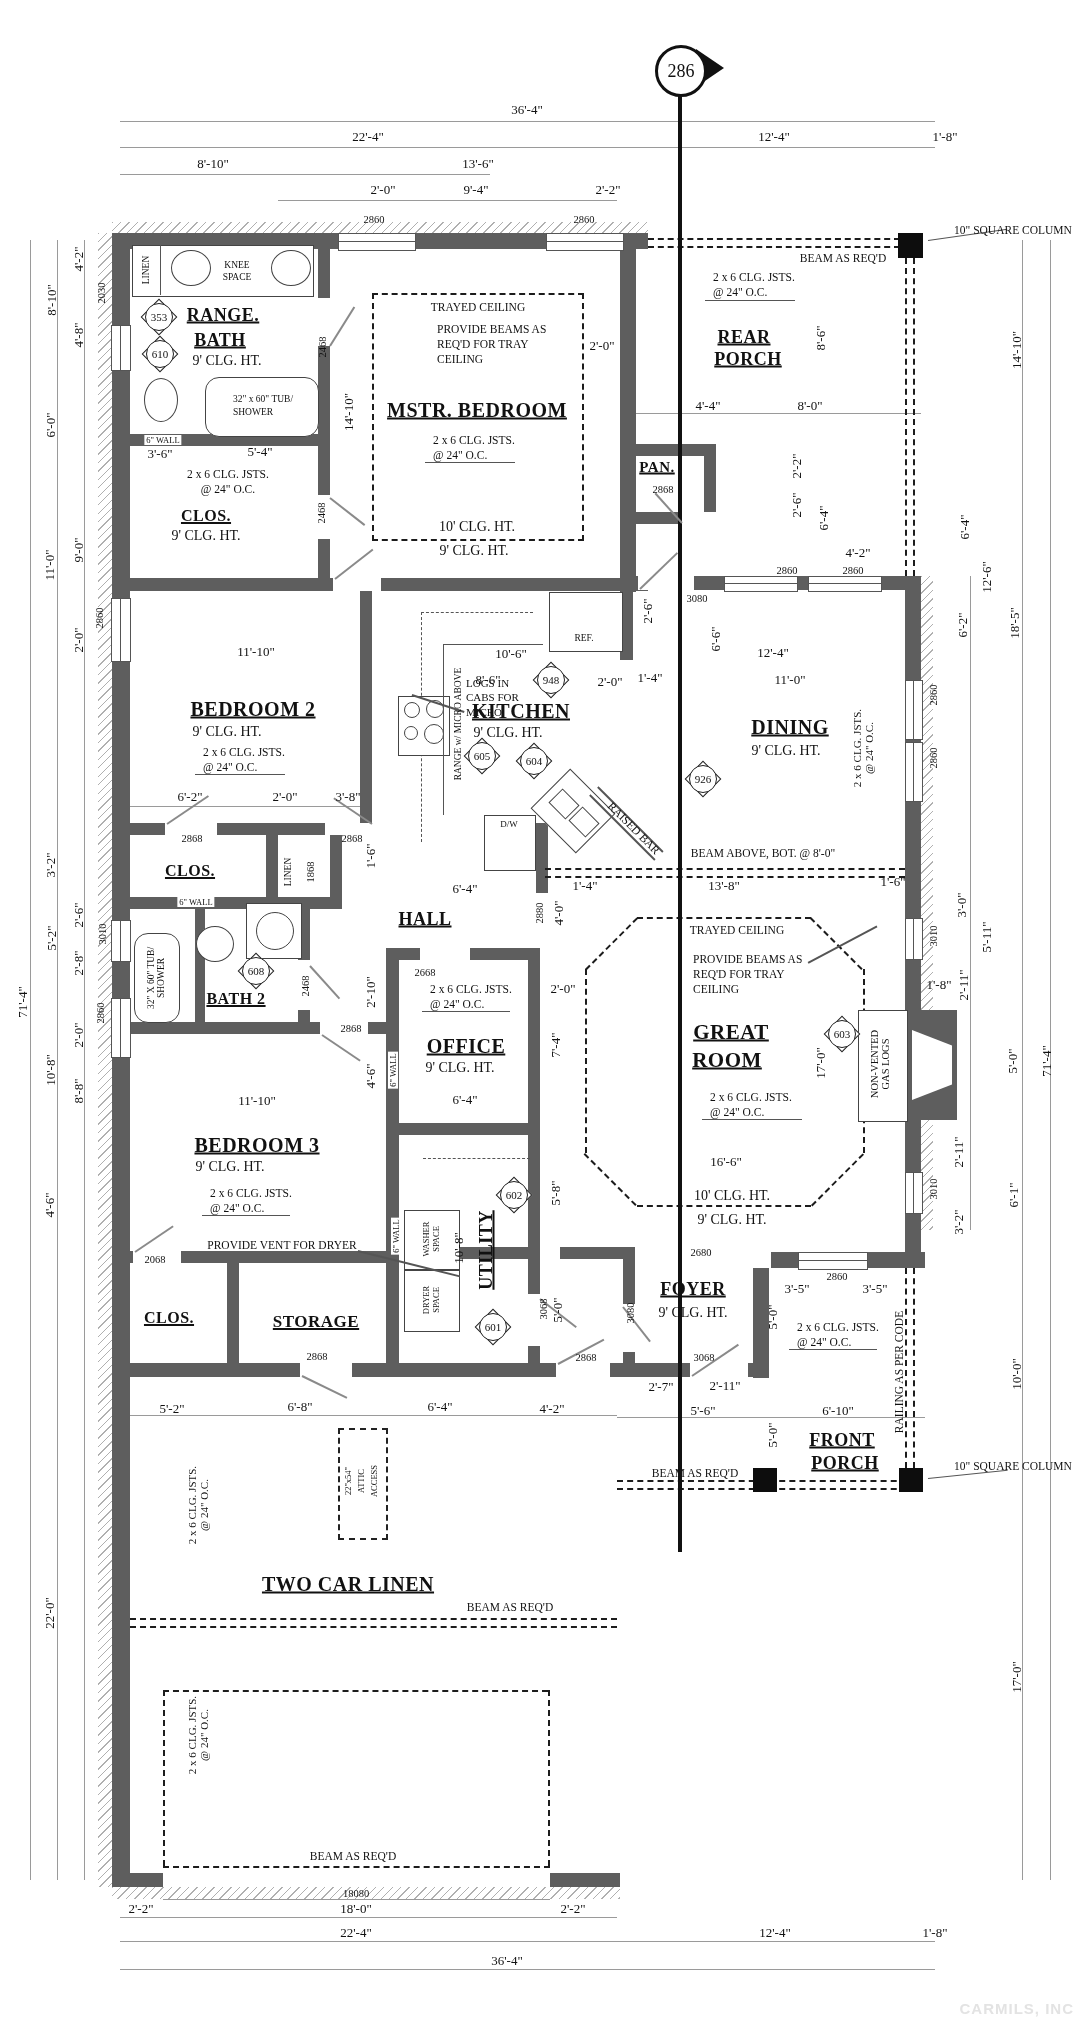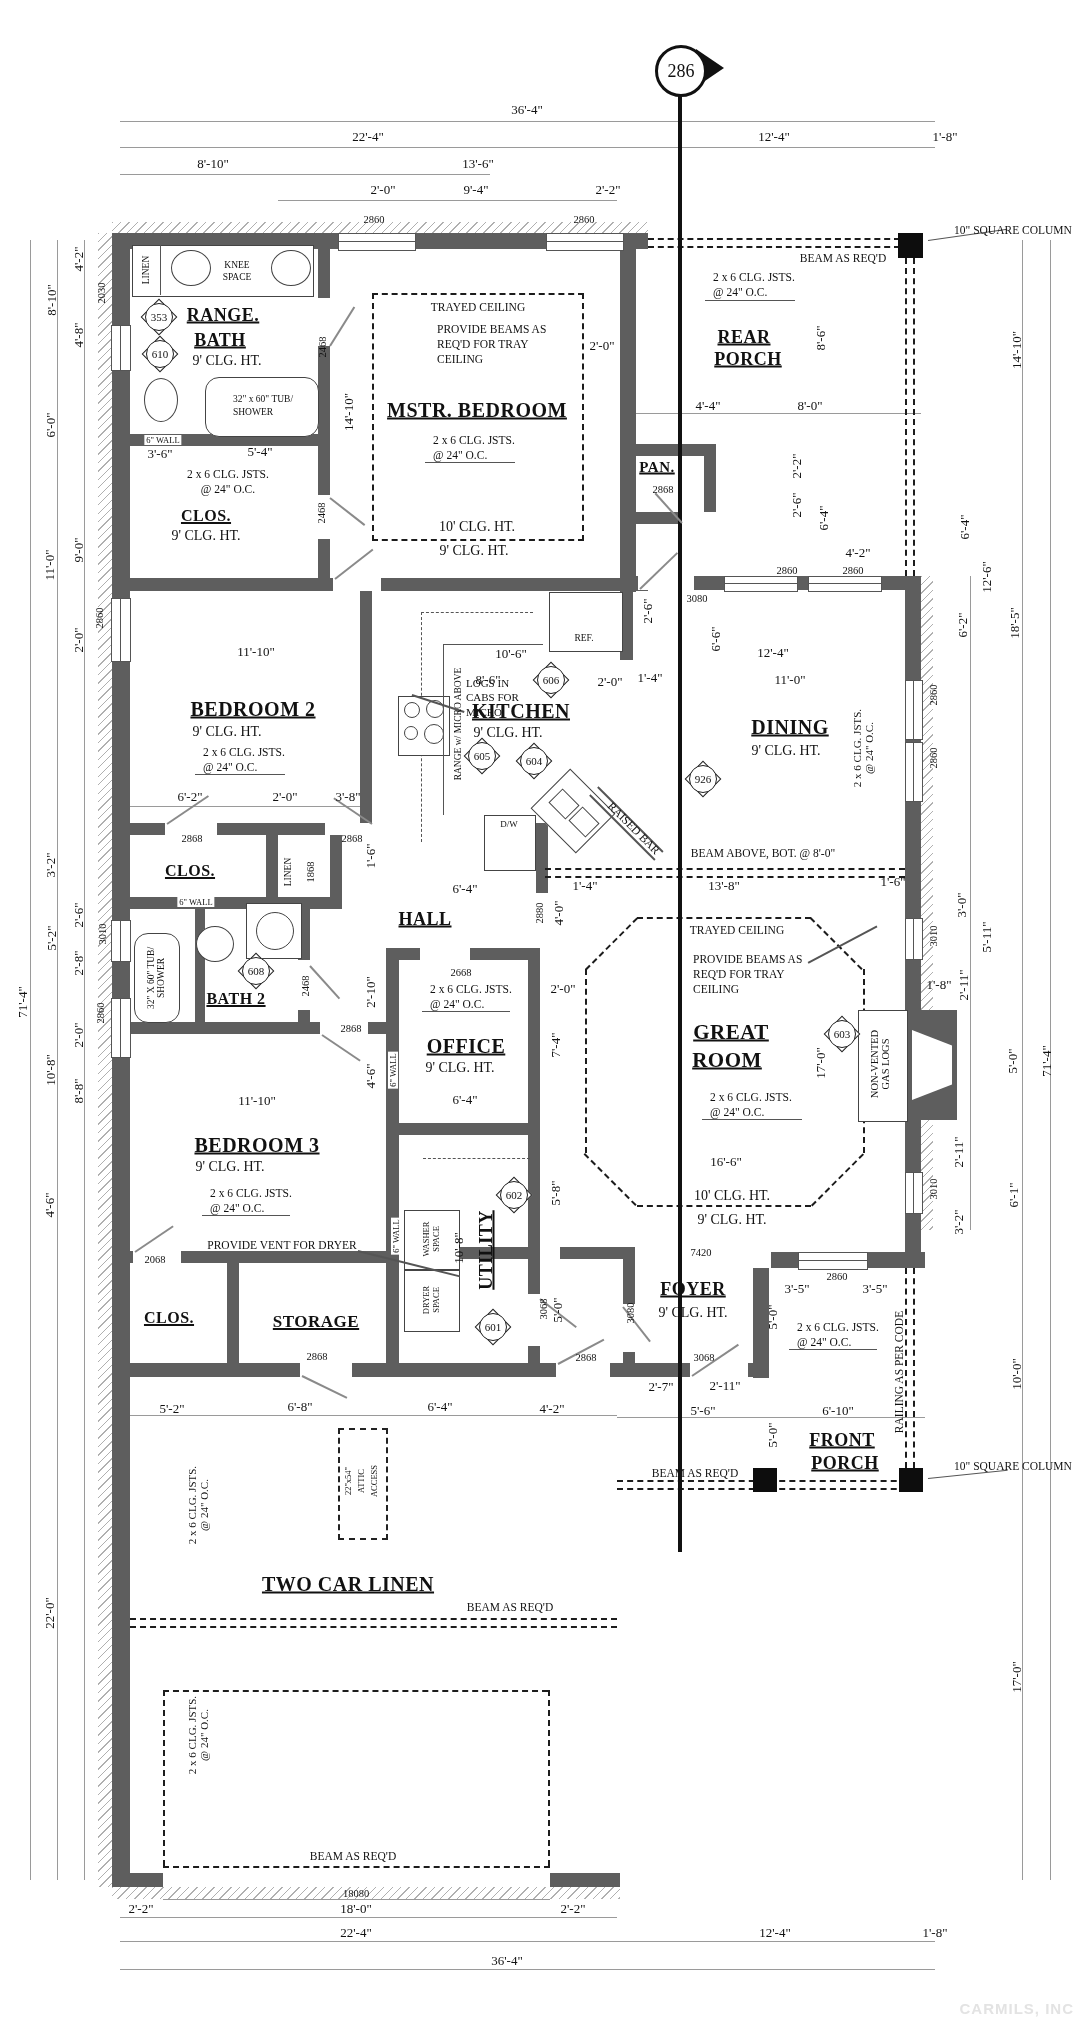--- a/index.html
+++ b/index.html
@@ -450,21 +450,21 @@
   <span class="L tag" style="left:351px;top:1028px">2868</span>
   <span class="V dim" style="left:371px;top:992px">2'-10"</span>
   <span class="V dim" style="left:371px;top:1076px">4'-6"</span>
 
   <span class="L dim" style="left:465px;top:889px">6'-4"</span>
   <span class="L dim" style="left:585px;top:886px">1'-4"</span>
   <span class="L rm-m" style="left:425px;top:919px;font-size:18px">HALL</span>
   <span class="V tag" style="left:539px;top:913px">2880</span>
   <span class="V dim" style="left:559px;top:913px">4'-0"</span>
 
-  <span class="L tag" style="left:461px;top:972px">2668</span>
+  <span class="L tag" style="left:425px;top:972px">2668</span>
   <div class="blk" style="left:430px;top:982px">
     <div>2 x 6 CLG. JSTS.</div>
     <div>@ 24" O.C.</div>
   </div>
   <div class="tl" style="left:422px;top:1011px;width:88px;height:1px"></div>
   <span class="L dim" style="left:563px;top:989px">2'-0"</span>
   <span class="L rm" style="left:466px;top:1046px">OFFICE</span>
   <span class="L clg" style="left:460px;top:1068px">9' CLG. HT.</span>
   <span class="V dim" style="left:556px;top:1045px">7'-4"</span>
   <span class="L dim" style="left:465px;top:1100px">6'-4"</span>
@@ -518,21 +518,21 @@
   </div>
   <div class="V" style="left:431px;top:1300px;font-size:8.5px;text-align:center">
     <div>DRYER</div>
     <div>SPACE</div>
   </div>
   <span class="V dim" style="left:459px;top:1248px">10'-8"</span>
   <span class="V sm wb" style="left:396px;top:1236px;font-size:8.5px">6" WALL</span>
   <span class="V tag" style="left:543px;top:1309px">3068</span>
   <span class="V dim" style="left:558px;top:1310px">5'-0"</span>
 
-  <span class="L tag" style="left:701px;top:1252px">7420</span>
+  <span class="L tag" style="left:701px;top:1252px">2680</span>
   <span class="L rm-m" style="left:693px;top:1289px;font-size:18px">FOYER</span>
   <span class="L clg" style="left:693px;top:1313px">9' CLG. HT.</span>
   <span class="V tag" style="left:630px;top:1313px">3080</span>
   <span class="L tag" style="left:704px;top:1357px">3068</span>
   <span class="L tag" style="left:586px;top:1357px">2868</span>
   <span class="L dim" style="left:661px;top:1387px">2'-7"</span>
   <span class="L dim" style="left:725px;top:1386px">2'-11"</span>
   <span class="L dim" style="left:703px;top:1411px">5'-6"</span>
 
   <span class="L tag" style="left:837px;top:1276px">2860</span>
@@ -591,21 +591,21 @@
     </div>
   <div class="mk" style="left:703px;top:779px">
       <div class="dm"></div>
       <div class="ci">
         <span>926</span>
       </div>
     </div>
   <div class="mk" style="left:551px;top:680px">
       <div class="dm"></div>
       <div class="ci">
-        <span>606</span>
+        <span>948</span>
       </div>
     </div>
   <div class="mk" style="left:482px;top:756px">
       <div class="dm"></div>
       <div class="ci">
         <span>605</span>
       </div>
     </div>
   <div class="mk" style="left:534px;top:761px">
       <div class="dm"></div>

